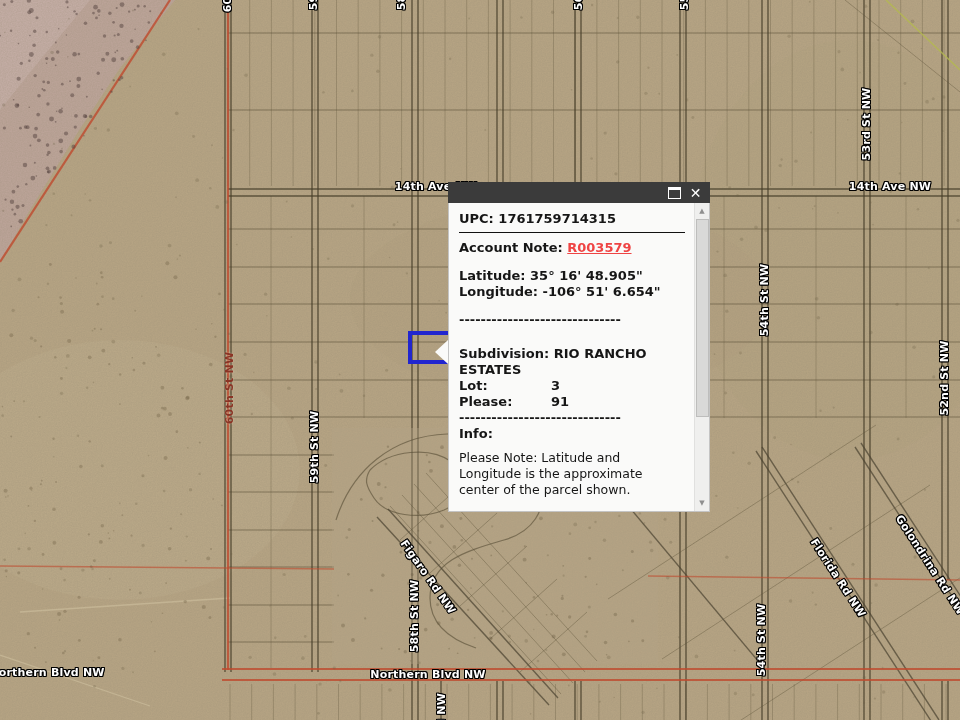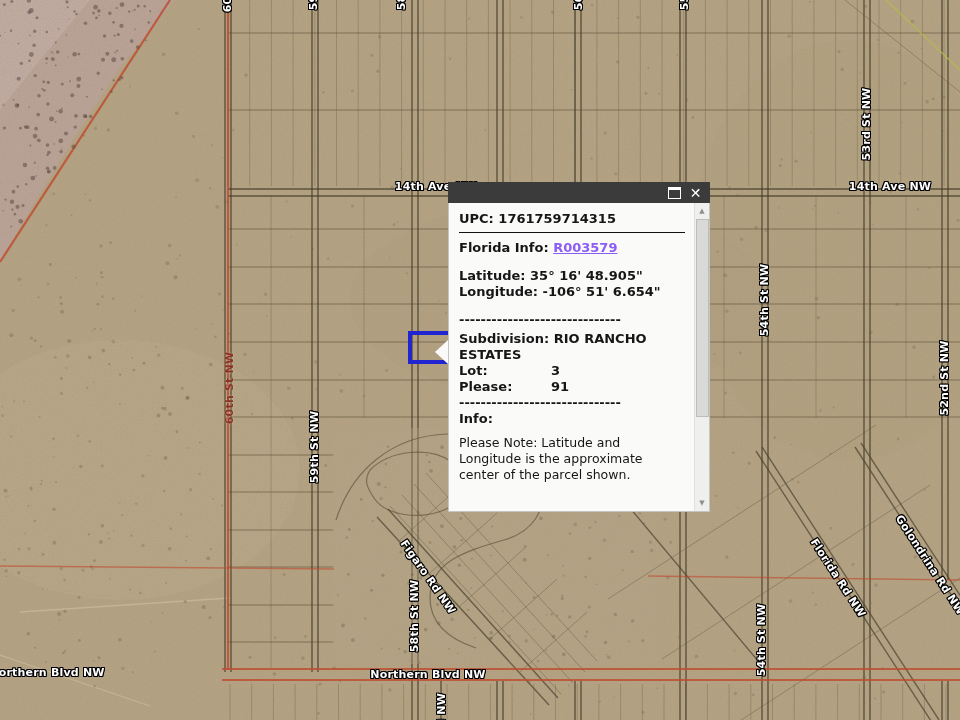--- a/index.html
+++ b/index.html
@@ -29,24 +29,24 @@
   
   #popup{position:absolute;left:448px;top:182px;width:262px;z-index:10;}
   .titlebar{height:21px;background:#3b3b3b;display:flex;align-items:center;justify-content:flex-end;gap:7px;padding-right:7px;}
   .restore-box{width:11px;height:8px;border:1px solid #fff;border-top:3px solid #fff;display:inline-block;}
   .close-x{color:#fff;font:bold 14px/14px "DejaVu Sans",sans-serif;display:inline-block;width:15px;text-align:center;cursor:pointer;}
   .pop-body{position:relative;height:309px;box-sizing:border-box;background:#fafaf9;
             border:1px solid #c4c4c4;border-top:none;overflow:hidden;
             padding:8px 8px 0 10px;font:bold 13px/16px "DejaVu Sans","Liberation Sans",sans-serif;color:#161616;}
   .pop-hr{border:none;border-top:1px solid #111;margin:5px 16px 0 0;}
   .acct{margin-top:7px;}
-  .acct a{color:#8b5cf6;text-decoration:underline;cursor:pointer;margin-top:16px;}
+  .acct a{color:#ef4444;text-decoration:underline;cursor:pointer;margin-top:16px;}
   .lat{margin-top:12px;}
   .div1{margin-top:12px;letter-spacing:0;}
-  .subdiv{margin-top:3px;width:228px;}
+  .subdiv{margin-top:18px;width:228px;}
   .kv-l{display:inline-block;width:92px;}
   .tract{margin-top:0;}
   .note{margin-top:8px;font-weight:400;font-size:12.5px;line-height:16px;width:226px;}
   .arrow{position:absolute;left:-13px;top:158px;width:0;height:0;
          border-top:12px solid transparent;border-bottom:12px solid transparent;border-right:13px solid #fafaf9;}
   
   .sb{position:absolute;top:0;right:0;width:14px;height:100%;background:#efefee;border-left:1px solid #e0e0df;}
   .sb-btn{position:absolute;left:0;width:14px;height:14px;color:#8f8f8f;font-size:7px;line-height:14px;text-align:center;cursor:pointer;}
   .sb-up{top:1px;} .sb-down{bottom:1px;}
   .sb-thumb{position:absolute;left:1px;top:16px;width:11px;height:196px;background:#d9d9d8;border:1px solid #bdbdbc;cursor:pointer;}
@@ -892,21 +892,21 @@
   <div id="popup">
     <div class="arrow"></div>
     <div class="titlebar">
       <span class="restore-box"></span>
       <span class="close-x">✕</span>
     </div>
     <div class="pop-body">
       <div>UPC: 1761759714315</div>
       <hr class="pop-hr">
       <div class="acct">
-        <span>Florida Info:</span>
+        <span>Account Note:</span>
         <a>R003579</a>
       </div>
       <div class="lat">Latitude: 35° 16' 48.905"</div>
       <div>Longitude: -106° 51' 6.654"</div>
       <div class="div1">------------------------------</div>
       <div class="subdiv">Subdivision: RIO RANCHO ESTATES</div>
       <div class="kv">
         <span class="kv-l">Lot:</span><span>3</span>
       </div>
       <div class="kv">

